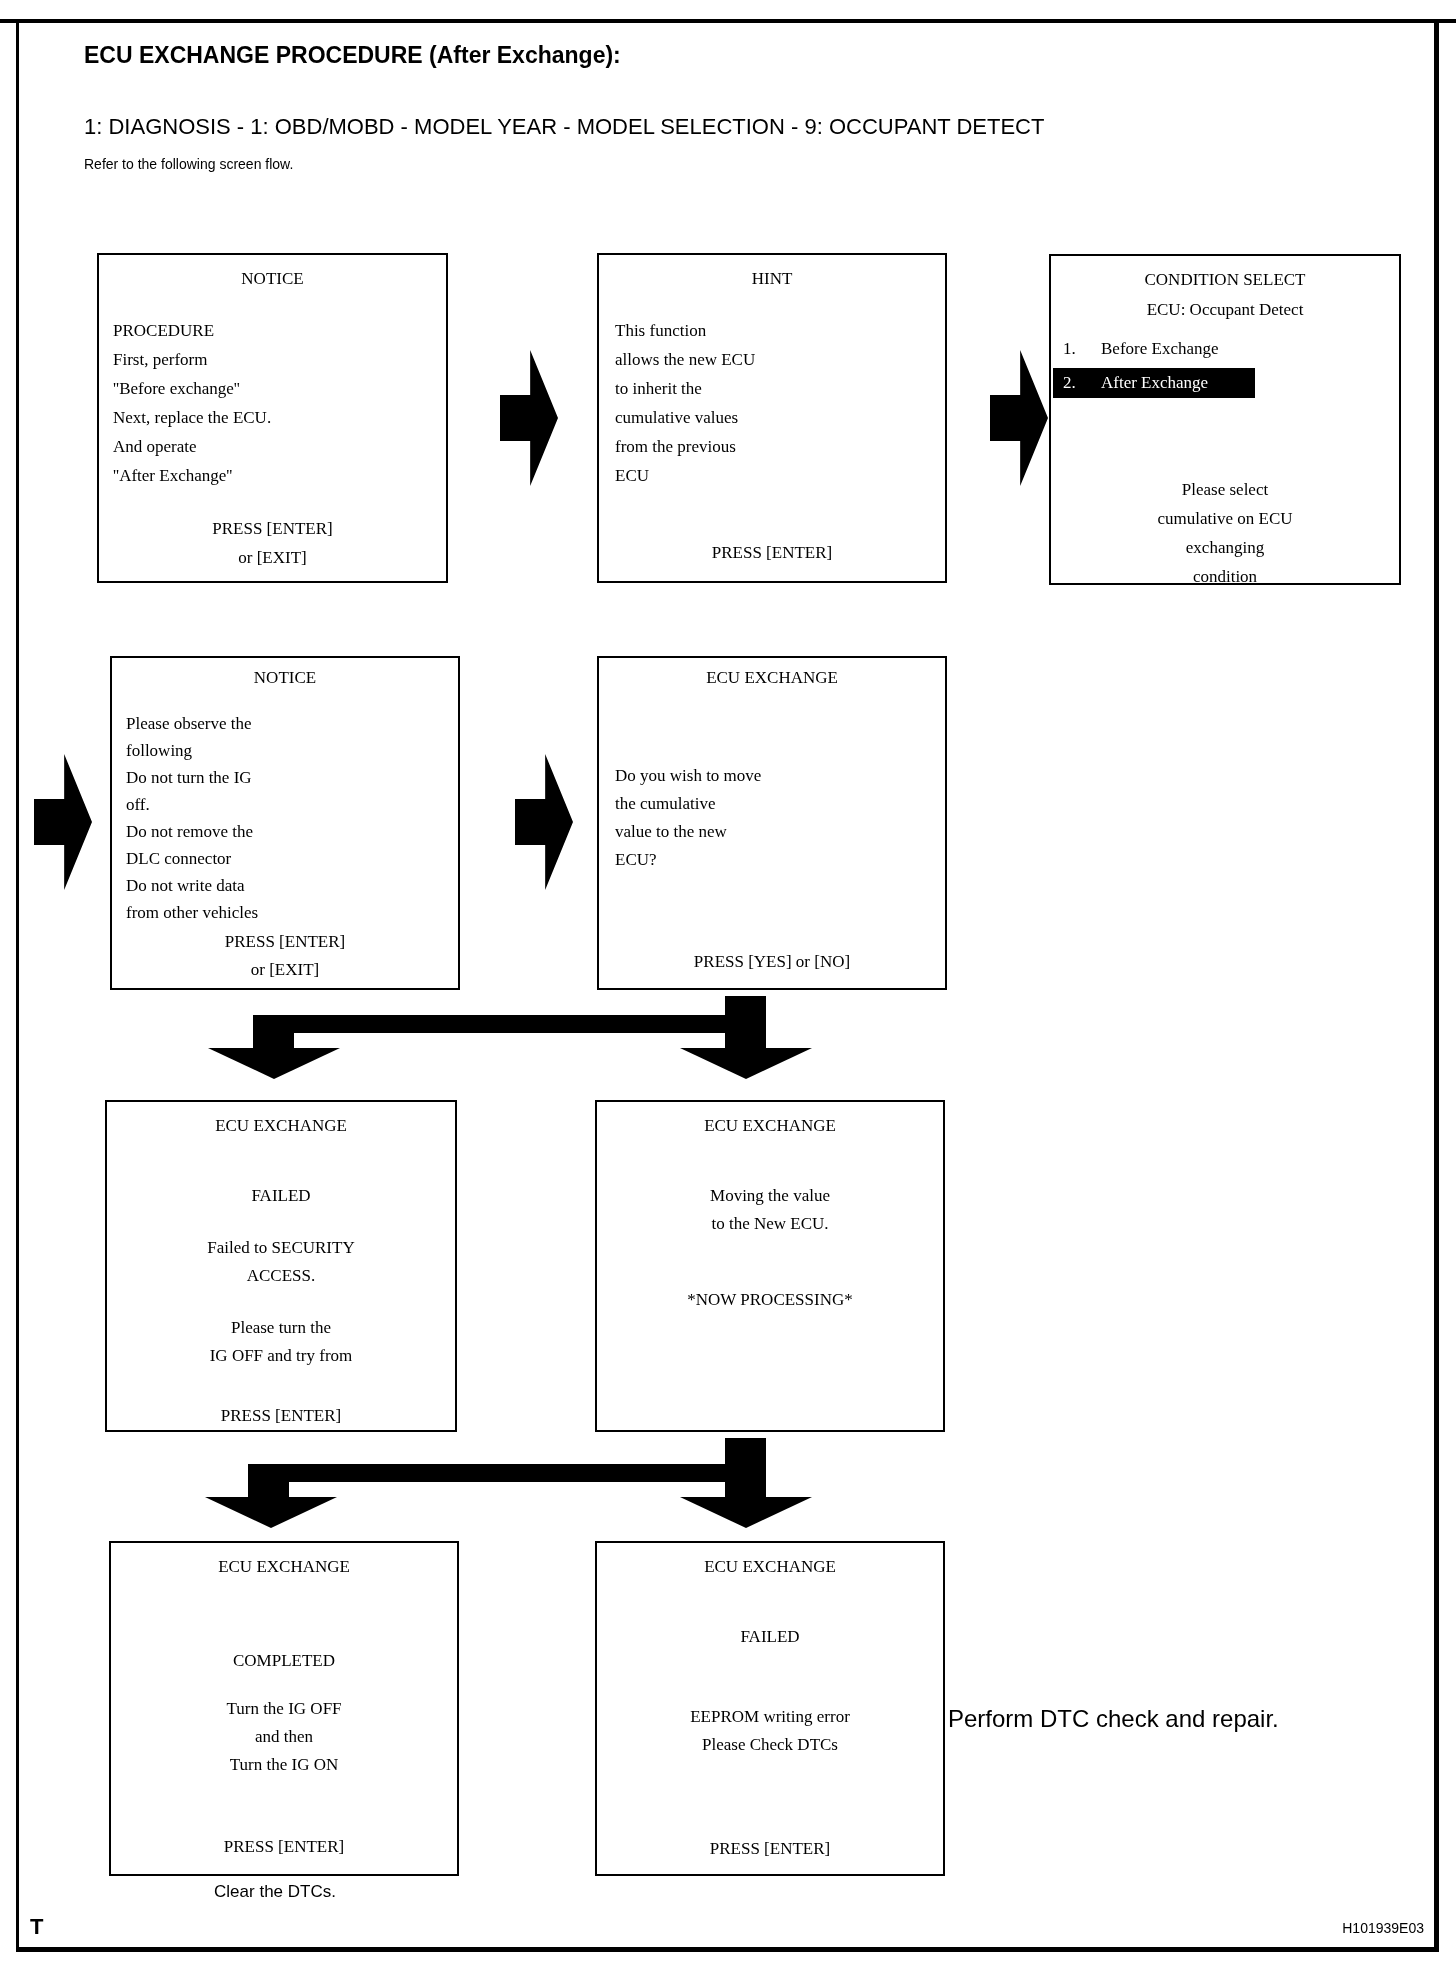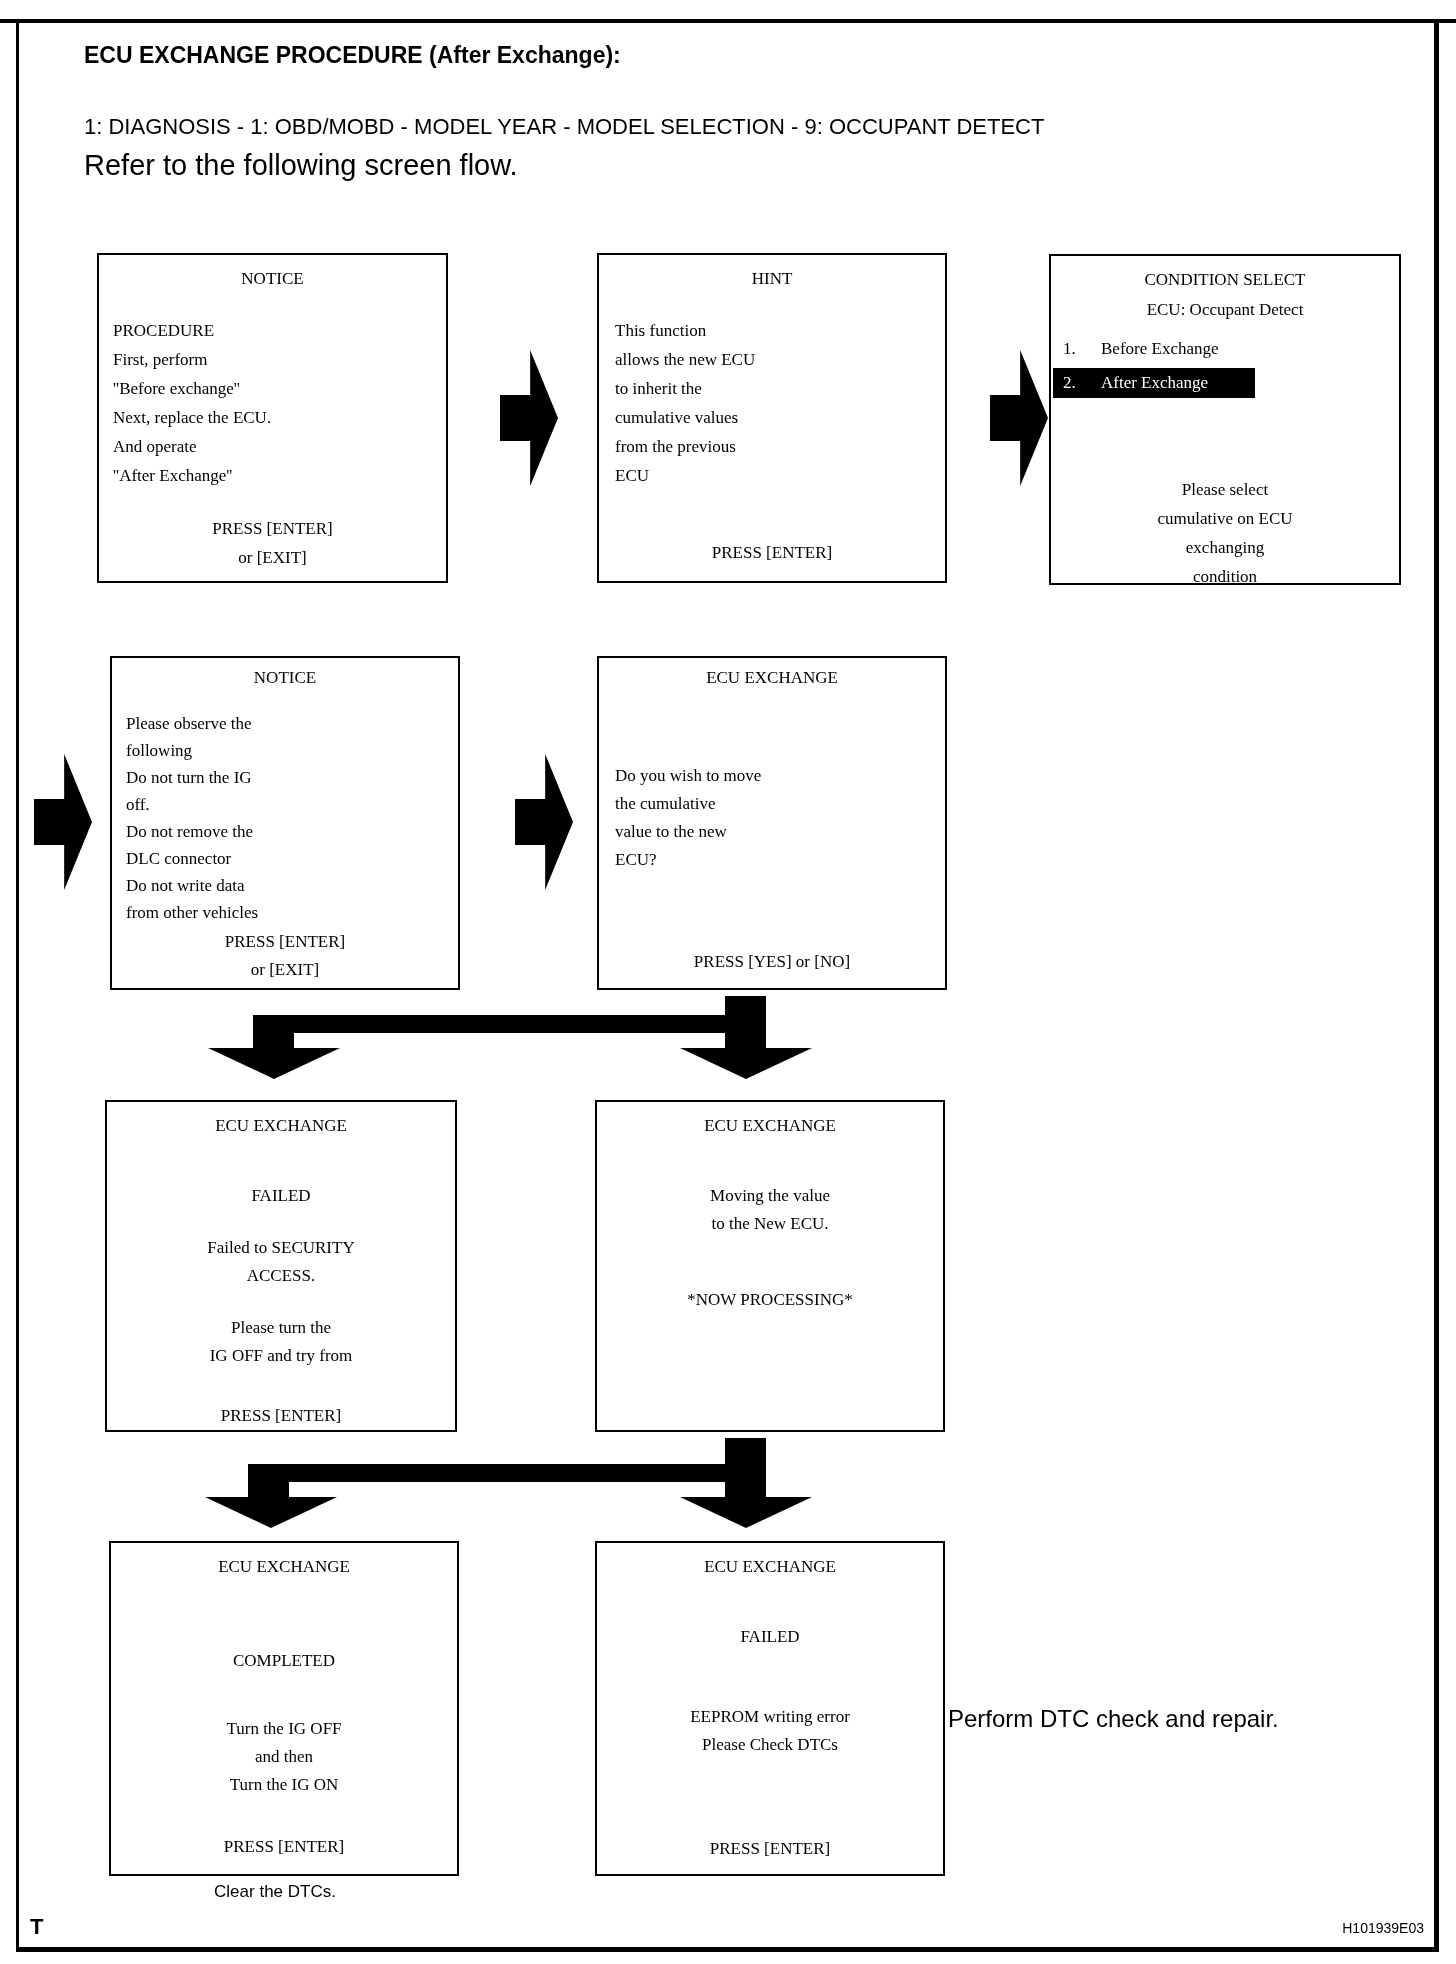--- a/index.html
+++ b/index.html
@@ -30,21 +30,21 @@
 
 <div class="page">
 
   <div class="frame" style="left:0;top:19px;width:1456px;height:4px;"></div>
   <div class="frame" style="left:16px;top:19px;width:3px;height:1933px;"></div>
   <div class="frame" style="left:1434px;top:19px;width:5px;height:1933px;"></div>
   <div class="frame" style="left:16px;top:1947px;width:1423px;height:5px;"></div>
 
   <div class="hdr" style="left:84px;top:42px;font-size:23px;font-weight:bold;">ECU EXCHANGE PROCEDURE (After Exchange):</div>
   <div class="hdr" style="left:84px;top:114px;font-size:22px;">1: DIAGNOSIS - 1: OBD/MOBD - MODEL YEAR - MODEL SELECTION - 9: OCCUPANT DETECT</div>
-  <div class="hdr" style="left:84px;top:149px;font-size:29px;">Refer to the following screen flow.</div>
+  <div class="hdr" style="left:84px;top:156px;font-size:14px;">Refer to the following screen flow.</div>
 
   <div class="box" style="left:97px;top:253px;width:347px;height:326px;">
     <div class="bt" style="top:14px;">NOTICE</div>
     <div class="sec lines lh29" style="left:14px;top:50px;"><div class="ln">PROCEDURE</div><div class="ln">First, perform</div><div class="ln">''Before exchange''</div><div class="ln">Next, replace the ECU.</div><div class="ln">And operate</div><div class="ln">''After Exchange''</div></div>
     <div class="sec ctr lines lh29" style="top:248px;"><div class="ln">PRESS [ENTER]</div><div class="ln">or [EXIT]</div></div>
   </div>
 
   <div class="rarrow" style="left:500px;top:350px;width:58px;height:136px;"></div>
 
   <div class="box" style="left:597px;top:253px;width:346px;height:326px;">
@@ -109,21 +109,21 @@
 
   <div class="cbar" style="left:725px;top:1438px;width:41px;height:60px;"></div>
   <div class="cbar" style="left:248px;top:1464px;width:518px;height:18px;"></div>
   <div class="cbar" style="left:248px;top:1464px;width:41px;height:34px;"></div>
   <div class="dhead" style="left:205px;top:1497px;width:132px;height:31px;"></div>
   <div class="dhead" style="left:680px;top:1497px;width:132px;height:31px;"></div>
 
   <div class="box" style="left:109px;top:1541px;width:346px;height:331px;">
     <div class="bt" style="top:14px;">ECU EXCHANGE</div>
     <div class="sec ctr" style="top:92px;">COMPLETED</div>
-    <div class="sec ctr lines lh28" style="top:160px;"><div class="ln">Turn the IG OFF</div><div class="ln">and then</div><div class="ln">Turn the IG ON</div></div>
+    <div class="sec ctr lines lh28" style="top:140px;"><div class="ln">Turn the IG OFF</div><div class="ln">and then</div><div class="ln">Turn the IG ON</div></div>
     <div class="sec ctr lines lh28" style="top:278px;"><div class="ln">PRESS [ENTER]</div></div>
   </div>
 
   <div class="box" style="left:595px;top:1541px;width:346px;height:331px;">
     <div class="bt" style="top:14px;">ECU EXCHANGE</div>
     <div class="sec ctr" style="top:68px;">FAILED</div>
     <div class="sec ctr lines lh28" style="top:148px;"><div class="ln">EEPROM writing error</div><div class="ln">Please Check DTCs</div></div>
     <div class="sec ctr lines lh28" style="top:280px;"><div class="ln">PRESS [ENTER]</div></div>
   </div>
 

